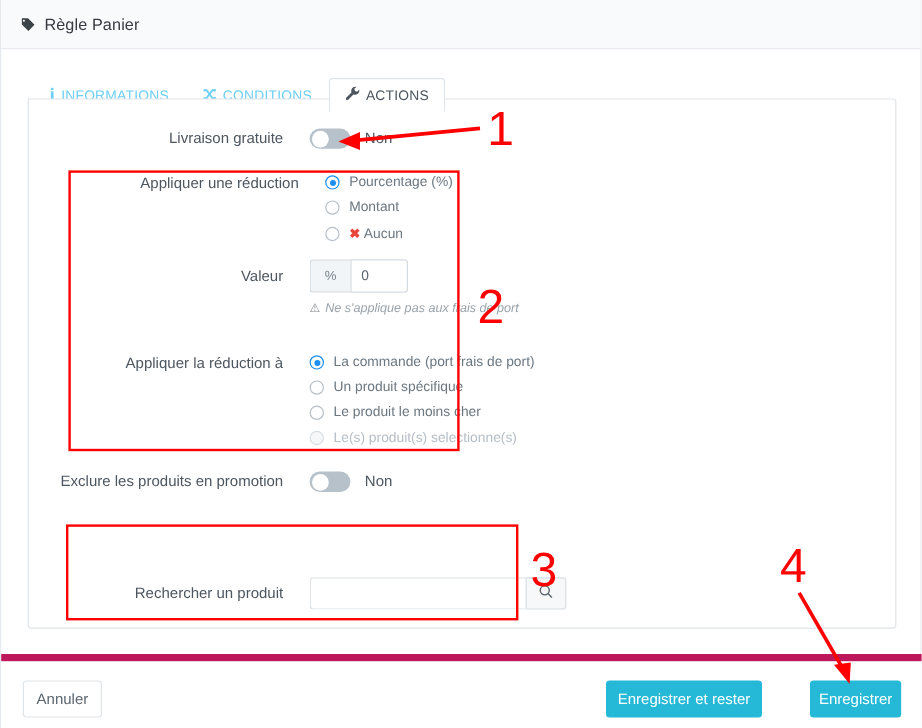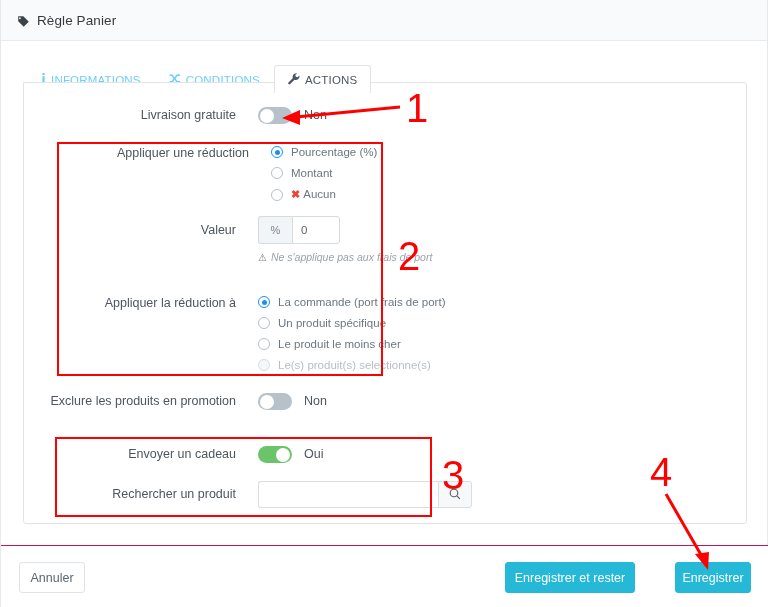--- a/index.html
+++ b/index.html
@@ -226,21 +226,21 @@
     color: #5a646d;
   }
 
   
   .footer {
     position: absolute;
     left: 0; bottom: 0;
     width: 768px;
     height: 62px;
     background: #ffffff;
-    border-top: 1px solid #be185d;
+    border-top: 6px solid #be185d;
     box-sizing: border-box;
     padding-left: 44px;
   }
   .btn {
     position: absolute;
     font-size: 12.5px;
     border-radius: 3px;
     display: flex; align-items: center; justify-content: center;
     cursor: pointer;
     box-sizing: border-box;
@@ -395,29 +395,20 @@
       <div class="form-row" style="left:14px; top:310px;">
         <div class="lbl" style="width:198px;">Exclure les produits en promotion</div>
         <div style="margin-left:22px; display:flex; align-items:center;">
           <div class="switch">
               <span class="knob"></span>
             </div>
           <span class="switch-val">Non</span>
         </div>
       </div>
 
-      <div class="form-row" style="left:14px; top:363px;">
-        <div class="lbl" style="width:198px;">Envoyer un cadeau</div>
-        <div style="margin-left:22px; display:flex; align-items:center;">
-          <div class="switch on">
-              <span class="knob"></span>
-            </div>
-          <span class="switch-val">Oui</span>
-        </div>
-      </div>
 
       <div class="form-row" style="left:14px; top:398px;">
         <div class="lbl" style="width:198px; line-height:27px;">Rechercher un produit</div>
         <div class="search-group" style="margin-left:22px;">
           <input class="search-input" type="text" placeholder="" style="">
           <div class="search-btn">
             <span>
               <svg width="12" height="12" viewBox="0 0 14 14" fill="none" stroke="currentColor" stroke-width="1.4">
                 <circle cx="5.8" cy="5.8" r="4.4"></circle>
                 <path d="M9.2 9.2l3.5 3.5"></path>

